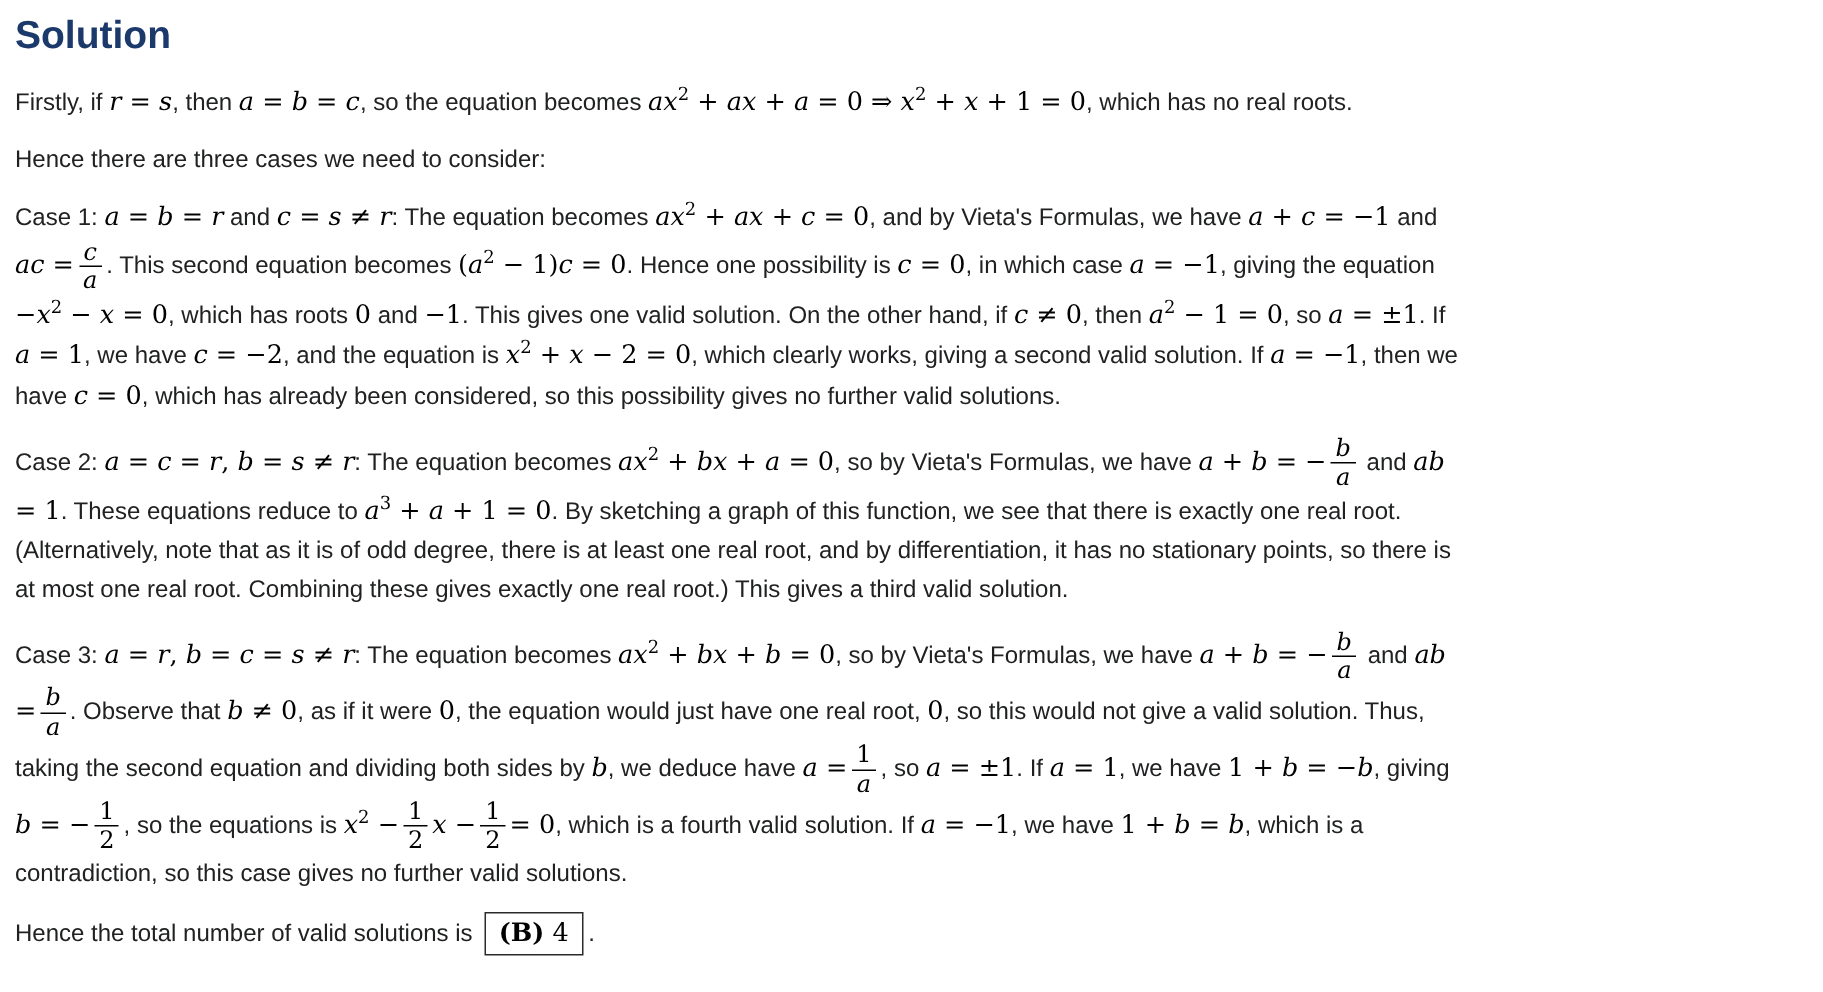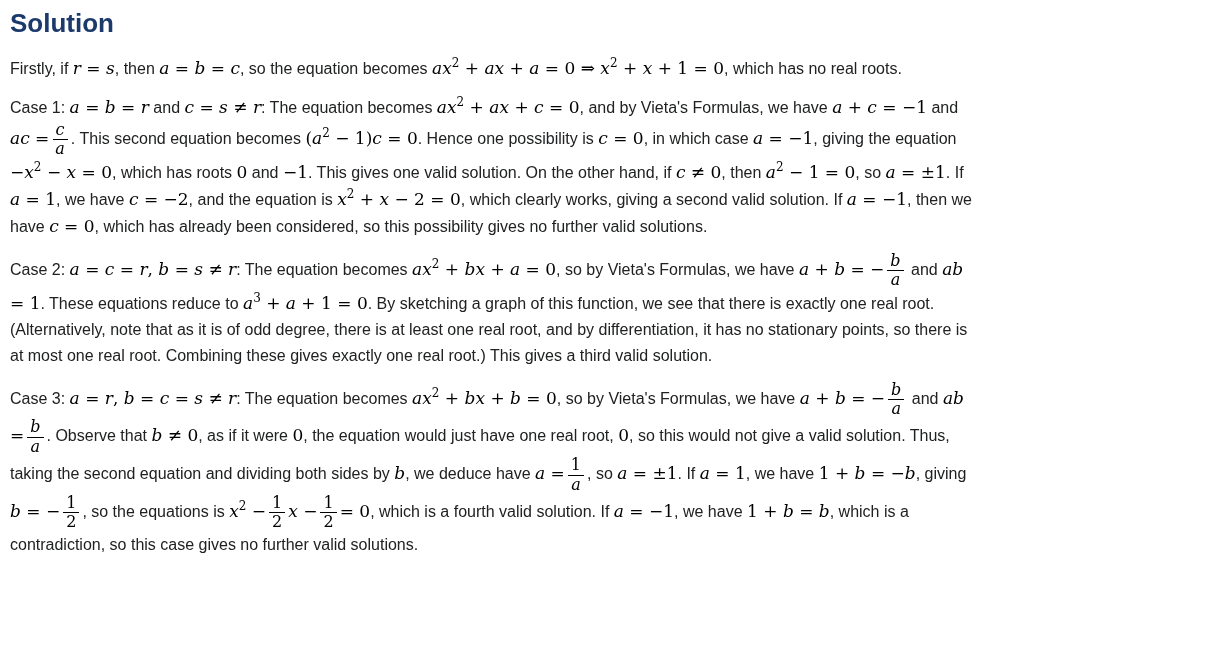--- a/index.html
+++ b/index.html
@@ -53,20 +53,21 @@
   }
   .ansbox b { font-weight:bold; }
 </style>
 </head>
 <body>
 
 <div class="page">
   <h2 class="page-title">Solution</h2>
   <div>
       <p class="para"><span class="txt">Firstly, if </span><span class="math"><span class="mi">r</span><span> = </span><span class="mi">s</span></span><span class="txt">, then </span><span class="math"><span class="mi">a</span><span> = </span><span class="mi">b</span><span> = </span><span class="mi">c</span></span><span class="txt">, so the equation becomes </span><span class="math"><span class="mi">ax</span><sup>2</sup><span> + </span><span class="mi">ax</span><span> + </span><span class="mi">a</span><span> = 0 ⇒ </span><span class="mi">x</span><sup>2</sup><span> + </span><span class="mi">x</span><span> + 1 = 0</span></span><span class="txt">, which has no real roots.</span></p>
+      <p class="para"><span class="txt">Hence there are three cases we need to consider:</span></p>
       <p class="para"><span class="txt bold">Case 1</span><span class="txt">: </span><span class="math"><span class="mi">a</span><span> = </span><span class="mi">b</span><span> = </span><span class="mi">r</span></span><span class="txt"> and </span><span class="math"><span class="mi">c</span><span> = </span><span class="mi">s</span><span> ≠ </span><span class="mi">r</span></span><span class="txt">: The equation becomes </span><span class="math"><span class="mi">ax</span><sup>2</sup><span> + </span><span class="mi">ax</span><span> + </span><span class="mi">c</span><span> = 0</span></span><span class="txt">, and by Vieta's Formulas, we have </span><span class="math"><span class="mi">a</span><span> + </span><span class="mi">c</span><span> = −1</span></span><span class="txt"> and </span><span class="math"><span class="mi">ac</span><span> =</span></span><span class="frac">
           <span class="fn mi">c</span>
           <span class="fd mi">a</span>
         </span><span class="txt">. This second equation becomes </span><span class="math"><span>(</span><span class="mi">a</span><sup>2</sup><span> − 1)</span><span class="mi">c</span><span> = 0</span></span><span class="txt">. Hence one possibility is </span><span class="math"><span class="mi">c</span><span> = 0</span></span><span class="txt">, in which case </span><span class="math"><span class="mi">a</span><span> = −1</span></span><span class="txt">, giving the equation </span><span class="math"><span>−</span><span class="mi">x</span><sup>2</sup><span> − </span><span class="mi">x</span><span> = 0</span></span><span class="txt">, which has roots </span><span class="math"><span>0</span></span><span class="txt"> and </span><span class="math"><span>−1</span></span><span class="txt">. This gives one valid solution. On the other hand, if </span><span class="math"><span class="mi">c</span><span> ≠ 0</span></span><span class="txt">, then </span><span class="math"><span class="mi">a</span><sup>2</sup><span> − 1 = 0</span></span><span class="txt">, so </span><span class="math"><span class="mi">a</span><span> = ±1</span></span><span class="txt">. If </span><span class="math"><span class="mi">a</span><span> = 1</span></span><span class="txt">, we have </span><span class="math"><span class="mi">c</span><span> = −2</span></span><span class="txt">, and the equation is </span><span class="math"><span class="mi">x</span><sup>2</sup><span> + </span><span class="mi">x</span><span> − 2 = 0</span></span><span class="txt">, which clearly works, giving a second valid solution. If </span><span class="math"><span class="mi">a</span><span> = −1</span></span><span class="txt">, then we have </span><span class="math"><span class="mi">c</span><span> = 0</span></span><span class="txt">, which has already been considered, so this possibility gives no further valid solutions.</span></p>
       <p class="para"><span class="txt bold">Case 2</span><span class="txt">: </span><span class="math"><span class="mi">a</span><span> = </span><span class="mi">c</span><span> = </span><span class="mi">r</span><span>, </span><span class="mi">b</span><span> = </span><span class="mi">s</span><span> ≠ </span><span class="mi">r</span></span><span class="txt">: The equation becomes </span><span class="math"><span class="mi">ax</span><sup>2</sup><span> + </span><span class="mi">bx</span><span> + </span><span class="mi">a</span><span> = 0</span></span><span class="txt">, so by Vieta's Formulas, we have </span><span class="math"><span class="mi">a</span><span> + </span><span class="mi">b</span><span> = −</span></span><span class="frac">
           <span class="fn mi">b</span>
           <span class="fd mi">a</span>
         </span><span class="txt"> and </span><span class="math"><span class="mi">ab</span><span> = 1</span></span><span class="txt">. These equations reduce to </span><span class="math"><span class="mi">a</span><sup>3</sup><span> + </span><span class="mi">a</span><span> + 1 = 0</span></span><span class="txt">. By sketching a graph of this function, we see that there is exactly one real root. (Alternatively, note that as it is of odd degree, there is at least one real root, and by differentiation, it has no stationary points, so there is at most one real root. Combining these gives exactly one real root.) This gives a third valid solution.</span></p>
       <p class="para"><span class="txt bold">Case 3</span><span class="txt">: </span><span class="math"><span class="mi">a</span><span> = </span><span class="mi">r</span><span>, </span><span class="mi">b</span><span> = </span><span class="mi">c</span><span> = </span><span class="mi">s</span><span> ≠ </span><span class="mi">r</span></span><span class="txt">: The equation becomes </span><span class="math"><span class="mi">ax</span><sup>2</sup><span> + </span><span class="mi">bx</span><span> + </span><span class="mi">b</span><span> = 0</span></span><span class="txt">, so by Vieta's Formulas, we have </span><span class="math"><span class="mi">a</span><span> + </span><span class="mi">b</span><span> = −</span></span><span class="frac">
           <span class="fn mi">b</span>
@@ -80,14 +81,15 @@
         </span><span class="txt">, so </span><span class="math"><span class="mi">a</span><span> = ±1</span></span><span class="txt">. If </span><span class="math"><span class="mi">a</span><span> = 1</span></span><span class="txt">, we have </span><span class="math"><span>1 + </span><span class="mi">b</span><span> = −</span><span class="mi">b</span></span><span class="txt">, giving </span><span class="math"><span class="mi">b</span><span> = −</span></span><span class="frac">
           <span class="fn">1</span>
           <span class="fd">2</span>
         </span><span class="txt">, so the equations is </span><span class="math"><span class="mi">x</span><sup>2</sup><span> −</span></span><span class="frac">
           <span class="fn">1</span>
           <span class="fd">2</span>
         </span><span class="math"><span class="mi">x</span><span> −</span></span><span class="frac">
           <span class="fn">1</span>
           <span class="fd">2</span>
         </span><span class="math"><span>= 0</span></span><span class="txt">, which is a fourth valid solution. If </span><span class="math"><span class="mi">a</span><span> = −1</span></span><span class="txt">, we have </span><span class="math"><span>1 + </span><span class="mi">b</span><span> = </span><span class="mi">b</span></span><span class="txt">, which is a contradiction, so this case gives no further valid solutions.</span></p>
+      <p class="para"><span class="txt">Hence the total number of valid solutions is </span><span class="ansbox"><b>(B)</b><span> 4</span></span><span class="txt">.</span></p>
     </div>
 </div>
 
 </body></html>

